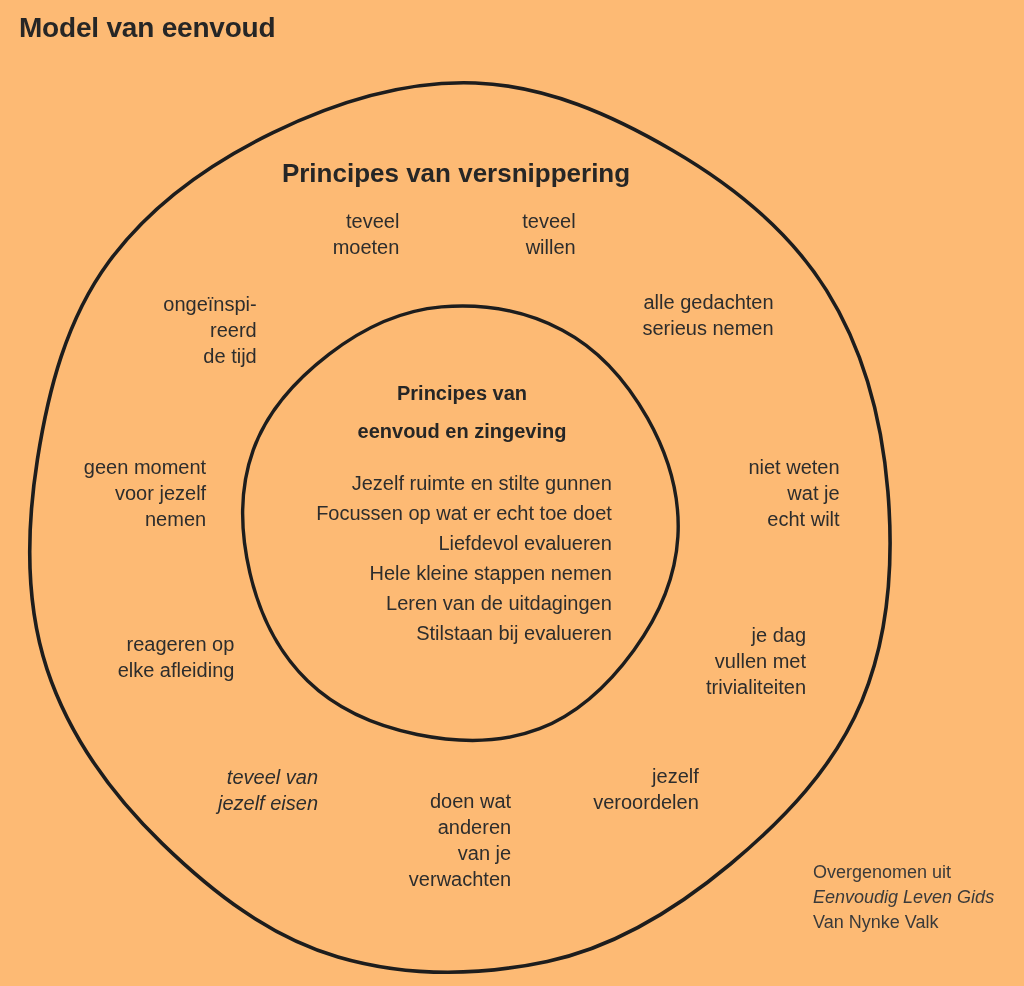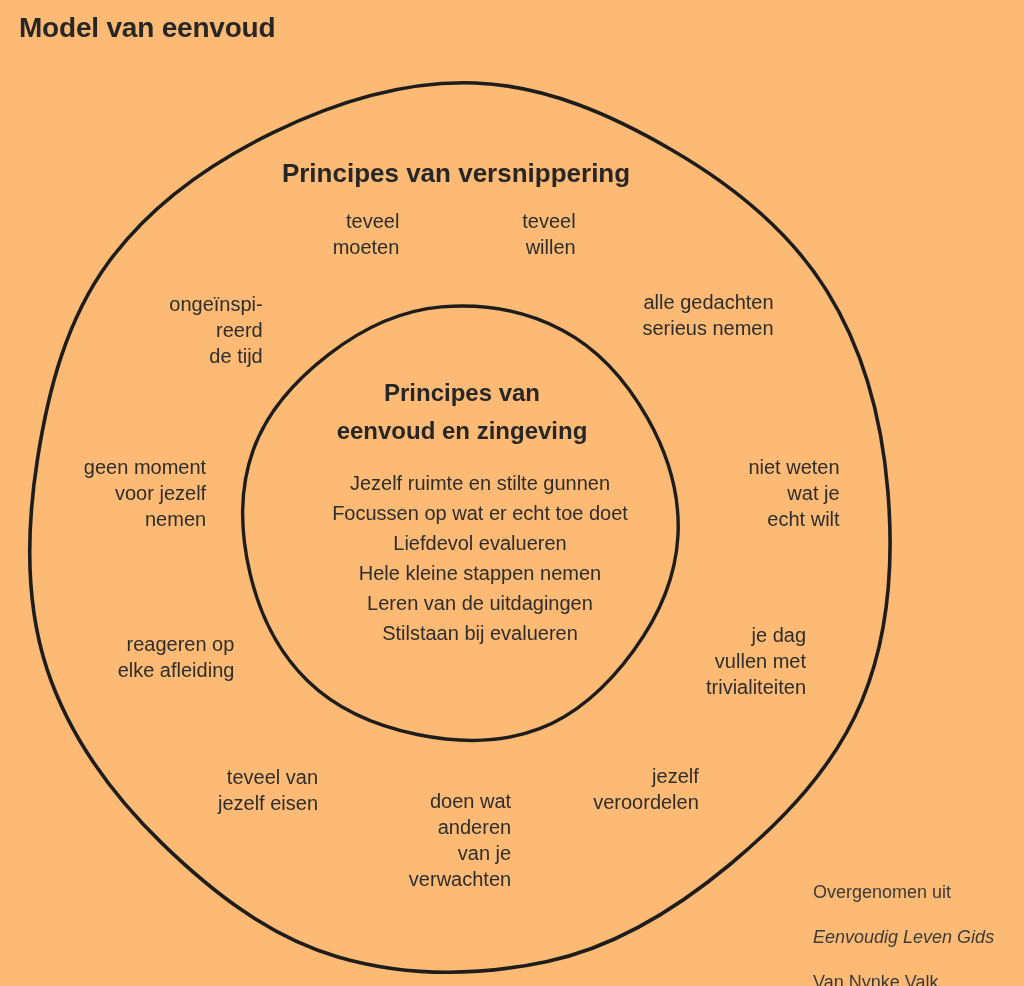--- a/index.html
+++ b/index.html
@@ -48,42 +48,42 @@
     font-size: 26px;
     font-weight: 700;
     white-space: nowrap;
     color: #262626;
   }
   .inner-title {
     position: absolute;
     left: 462px;
     top: 412px;
     transform: translate(-50%, -50%);
-    font-size: 24px;
+    font-size: 20px;
     font-weight: 700;
     line-height: 38px;
     text-align: center;
     white-space: pre-line;
     color: #262626;
   }
   .label {
     position: absolute;
     transform: translate(-50%, -50%);
     text-align: right;
     white-space: pre-line;
     font-size: 20px;
     line-height: 26px;
     color: #2d2d2d;
   }
   .inner-items {
     position: absolute;
-    left: 480px;
+    left: 464px;
     top: 468px;
     transform: translateX(-50%);
-    text-align: center;
+    text-align: right;
     width: max-content;
   }
   .inner-items .item {
     font-size: 20px;
     line-height: 30px;
     color: #2d2d2d;
   }
   .attribution {
     position: absolute;
     left: 813px;
@@ -91,58 +91,57 @@
     font-size: 18px;
     font-weight: 300;
     line-height: 25px;
     color: #3a3a3a;
   }
   .attribution .italic {
     font-style: italic;
   }
   .attribution div {
     white-space: nowrap;
-    margin-top: 20px;
   }
 </style>
 </head>
 <body>
 
 <div class="canvas">
 
   <h1 class="page-title">Model van eenvoud</h1>
 
   <svg class="circles" viewBox="0 0 1024 986" aria-hidden="true">
     <path id="outer-circle" stroke-width="3.6" d="M 861.8 701.1 C 834.2 767.3, 784.0 819.3, 730.5 864.0 C 677.0 908.6, 616.4 946.9, 547.3 961.4 C 478.3 976.0, 406.3 976.8, 338.0 956.9 C 269.7 937.0, 212.6 892.4, 162.3 843.6 C 112.0 794.8, 69.5 736.8, 47.0 669.1 C 24.6 601.3, 26.5 529.0, 37.4 459.6 C 48.3 390.2, 66.3 319.7, 108.7 262.0 C 151.0 204.4, 210.0 163.2, 273.0 132.6 C 336.0 102.0, 404.5 80.3, 475.4 83.0 C 546.3 85.7, 612.1 115.1, 672.3 150.2 C 732.5 185.2, 788.7 229.9, 826.5 290.4 C 864.4 350.9, 882.1 421.0, 887.9 491.6 C 893.7 562.2, 889.4 634.8, 861.8 701.1 Z" stroke="#1d1d1d"></path>
     <path id="inner-circle" stroke-width="3.4" d="M 539.6 728.7 C 500.3 743.9, 457.6 742.7, 417.2 734.5 C 376.9 726.3, 337.5 710.0, 307.5 680.8 C 277.4 651.5, 259.2 613.0, 249.9 572.8 C 240.5 532.5, 239.0 489.7, 253.2 450.1 C 267.4 410.5, 296.6 379.2, 329.2 354.2 C 361.7 329.1, 399.8 310.5, 441.5 306.9 C 483.1 303.4, 525.2 310.6, 562.4 330.2 C 599.5 349.8, 627.2 382.3, 647.5 418.2 C 667.8 454.2, 680.3 494.8, 677.9 536.6 C 675.5 578.3, 658.0 617.1, 633.7 650.4 C 609.5 683.7, 578.8 713.4, 539.6 728.7 Z" stroke="#1d1d1d"></path>
   </svg>
 
   <div class="ring-title">Principes van versnippering</div>
 
   <div class="label" style="left:366px; top:234px;">teveel
 moeten</div>
   <div class="label" style="left:549px; top:234px;">teveel
 willen</div>
-  <div class="label" style="left:216px; top:330px;">ongeïnspi-
+  <div class="label" style="left:210px; top:330px;">ongeïnspi-
 reerd
 de tijd</div>
   <div class="label" style="left:708px; top:315px;">alle gedachten
 serieus nemen</div>
   <div class="label" style="left:145px; top:493px;">geen moment
 voor jezelf
 nemen</div>
   <div class="label" style="left:794px; top:493px;">niet weten
 wat je
 echt wilt</div>
   <div class="label" style="left:176px; top:657px;">reageren op
 elke afleiding</div>
   <div class="label" style="left:756px; top:661px;">je dag
 vullen met
 trivialiteiten</div>
-  <div class="label" style="left:268px; top:790px;">teveel van
+  <div class="label" style="left:268px; top:790px;font-style:italic;">teveel van
 jezelf eisen</div>
   <div class="label" style="left:460px; top:840px;">doen wat
 anderen
 van je
 verwachten</div>
   <div class="label" style="left:646px; top:789px;">jezelf
 veroordelen</div>
 
   <div class="inner-title">Principes van
 eenvoud en zingeving</div>

